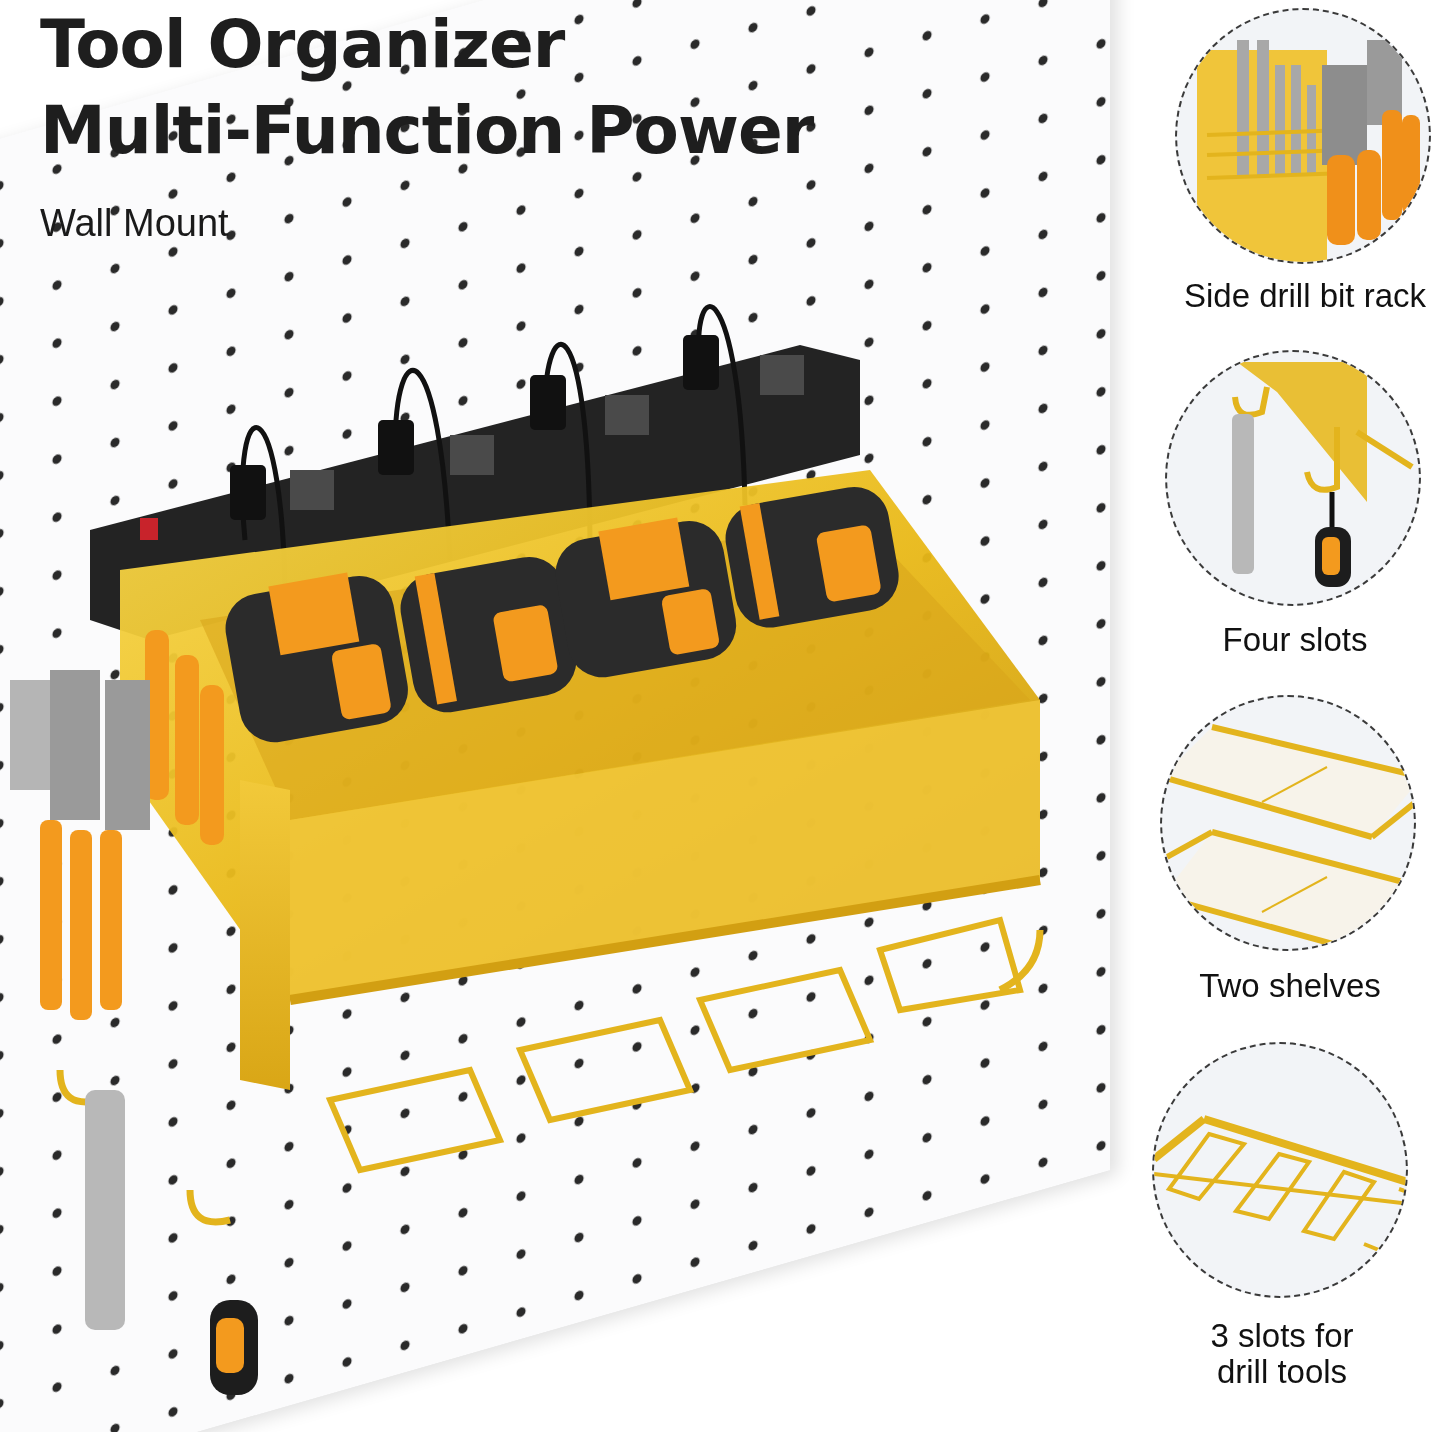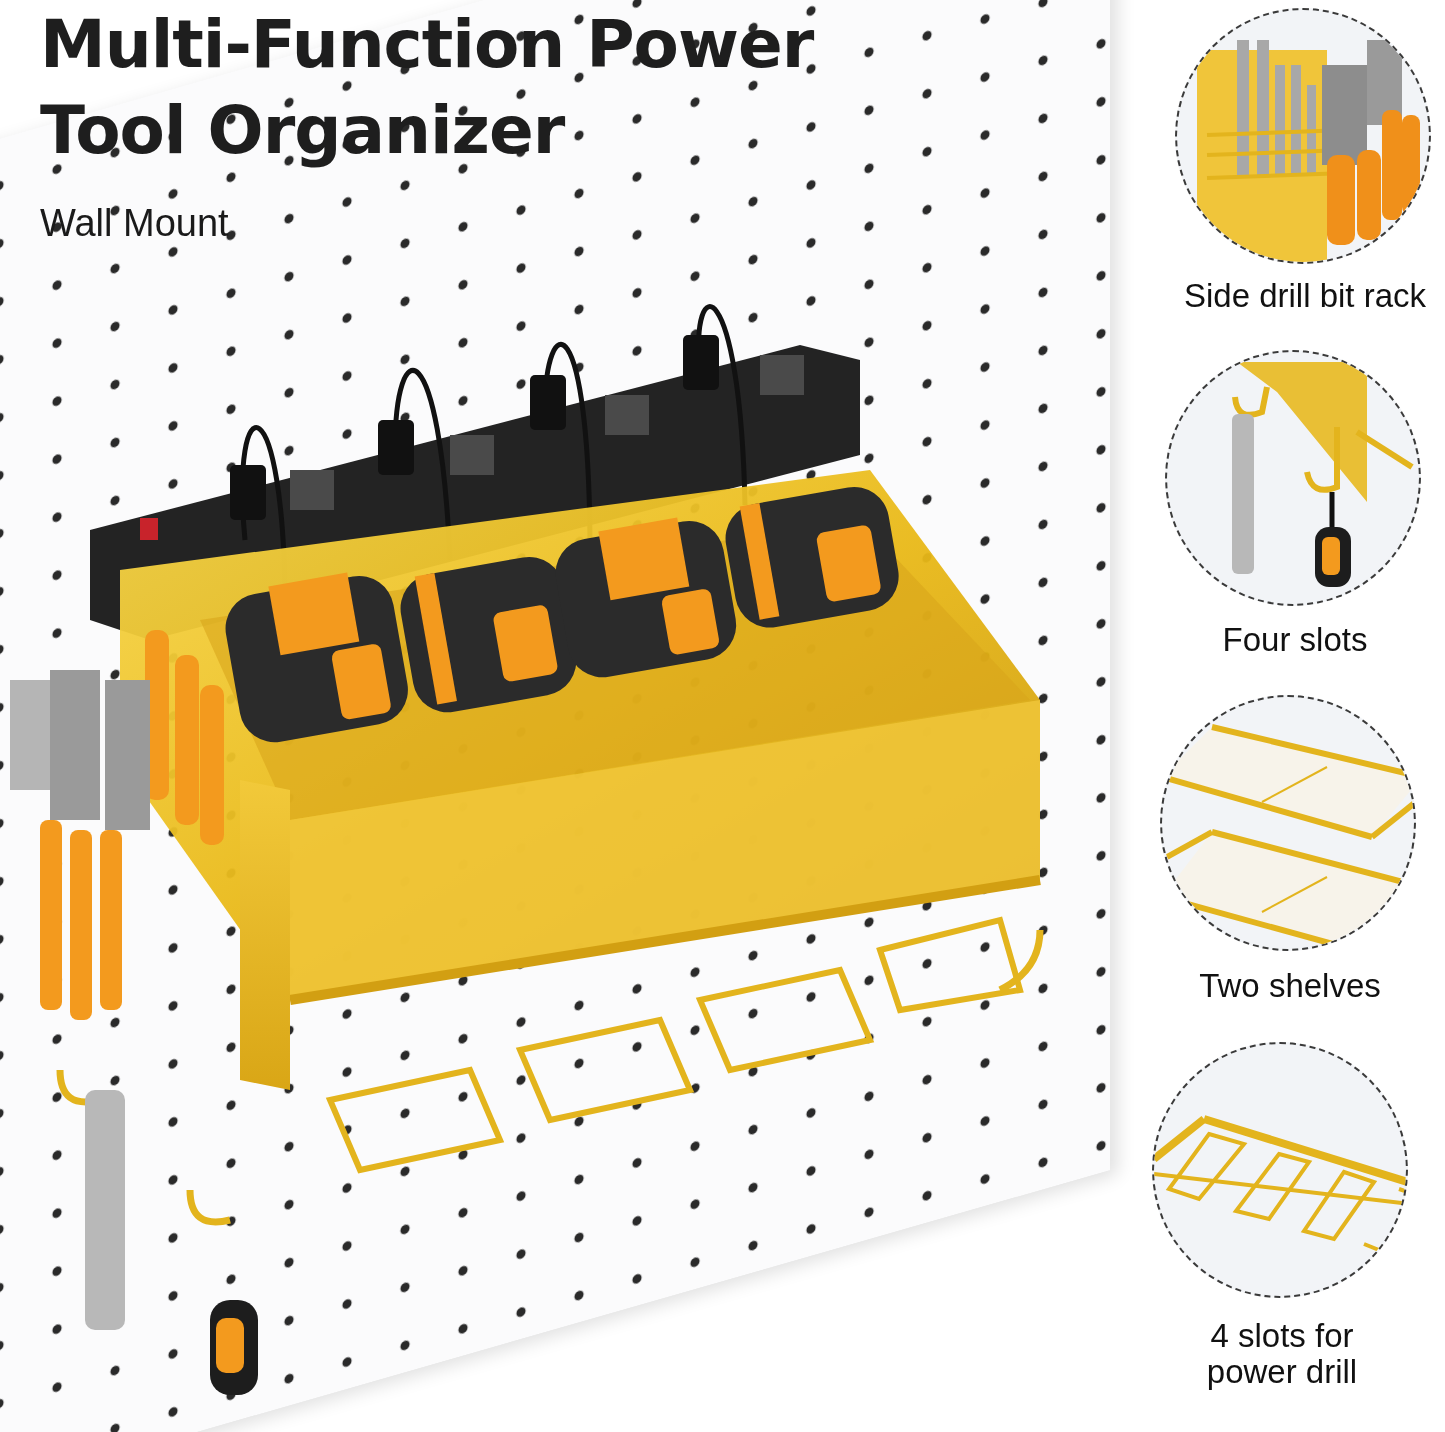--- a/index.html
+++ b/index.html
@@ -39,22 +39,22 @@
     position: absolute; width: 300px; text-align: center;
     font-size: 33px; color: #111; line-height: 36px;
   }
 </style>
 </head>
 <body>
 
 <div class="pegboard"></div>
 
 <div class="headline">
+  <div>Tool Organizer</div>
   <div>Multi-Function Power</div>
-  <div>Tool Organizer</div>
 </div>
 <div class="subhead">Wall Mount</div>
 
 <svg class="organizer" viewBox="0 0 1100 1432">
   <defs>
     <linearGradient id="gold" x1="0" y1="0" x2="1" y2="1">
       <stop offset="0" stop-color="#f7d64a"></stop>
         <stop offset="0.5" stop-color="#e9b918"></stop>
         <stop offset="1" stop-color="#c8960c"></stop>
     </linearGradient>
@@ -229,16 +229,16 @@
       <g fill="none" stroke="#e3b41d" stroke-width="4">
         <path d="M55,90 L90,100 L45,155 L15,145 Z"></path>
         <path d="M125,110 L155,118 L115,175 L82,167 Z"></path>
         <path d="M190,128 L220,138 L180,195 L150,187 Z"></path>
         <path d="M245,145 L260,150 L230,208 L210,200"></path>
         <line x1="0" y1="130" x2="256" y2="160"></line>
       </g>
     </svg>
   </div>
   <div class="feature-label" style="left:1132px; top:1318px;">
-    <div>4 slots for</div>
-    <div>power drill</div>
+    <div>3 slots for</div>
+    <div>drill tools</div>
   </div>
 </div>
 
 </body></html>

